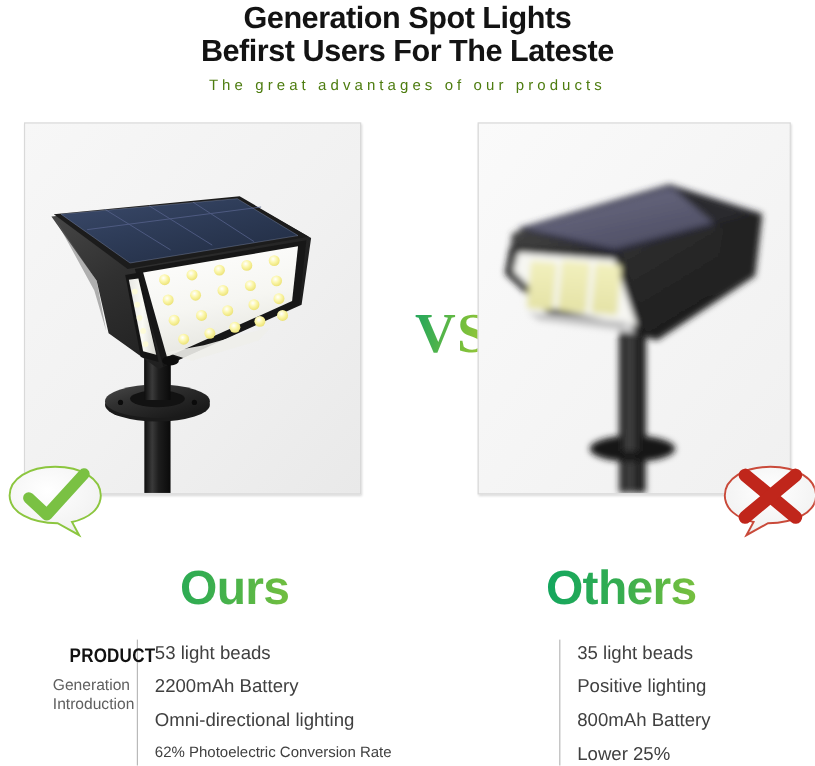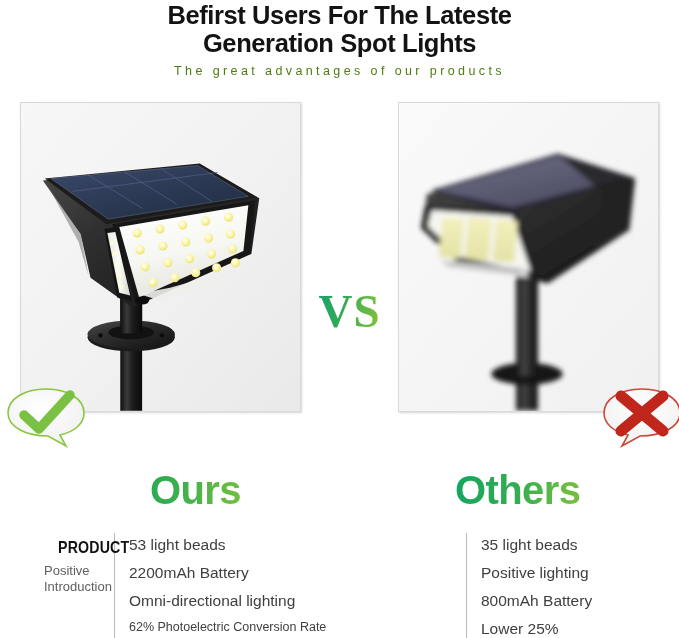--- a/index.html
+++ b/index.html
@@ -61,34 +61,33 @@
   .frame-right { left: 398px; width: 261px; }
 
   .photo-stage {
     position: absolute;
     inset: 0;
   }
 
   
   .vs {
     position: absolute;
-    left: 301px;
+    left: 311px;
     top: 252px;
     width: 97px;
-    text-align: center;
+    text-align: right;
     font-family: "Liberation Serif", serif;
     font-size: 47px;
     font-weight: 700;
     line-height: 52px;
     letter-spacing: 1px;
     background: linear-gradient(100deg, #0e9b7d 0%, #2faa57 42%, #77bf3c 75%, #a6c93a 100%);
     -webkit-background-clip: text;
     background-clip: text;
     color: transparent;
-    margin-top: 33px;
   }
 
   
   .bubble {
     position: absolute;
     width: 84px;
     height: 62px;
   }
   .bubble-good { left: 4px;   top: 386px; }
   .bubble-bad  { left: 600px; top: 386px; }
@@ -173,22 +172,22 @@
   .spec-list li.small {
     font-size: 12.5px;
     line-height: 24px;
   }
 </style>
 </head>
 <body>
 
 <div class="header">
   <h1 class="title">
+    <span class="title-line">Generation Spot Lights</span>
     <span class="title-line">Befirst Users For The Lateste</span>
-    <span class="title-line">Generation Spot Lights</span>
   </h1>
   <p class="subtitle">The great advantages of our products</p>
 </div>
 
 <div class="frame frame-left">
   <svg class="photo-stage" viewBox="0 0 281 310" preserveAspectRatio="xMidYMid meet">
     <defs>
       <linearGradient id="bgOurs" x1="0" y1="0" x2="1" y2="1">
         <stop offset="0%" stop-color="#f7f7f7"></stop>
         <stop offset="55%" stop-color="#f1f1f1"></stop>
@@ -384,21 +383,21 @@
   </svg>
 </div>
 
 <div class="brandline brand-ours">Ours</div>
 <div class="brandline brand-others">Others</div>
 
 <div class="spec-block spec-left">
   <div class="spec-divider"></div>
   <div class="product-label">
     <span class="pl-main">PRODUCT</span>
-    <span class="pl-sub">Positive</span>
+    <span class="pl-sub">Generation</span>
     <span class="pl-sub" style="padding-top:0">Introduction</span>
   </div>
   <ul class="spec-list">
     <li>53 light beads</li>
     <li>2200mAh Battery</li>
     <li>Omni-directional lighting</li>
     <li class="small">62% Photoelectric Conversion Rate</li>
   </ul>
 </div>
 

